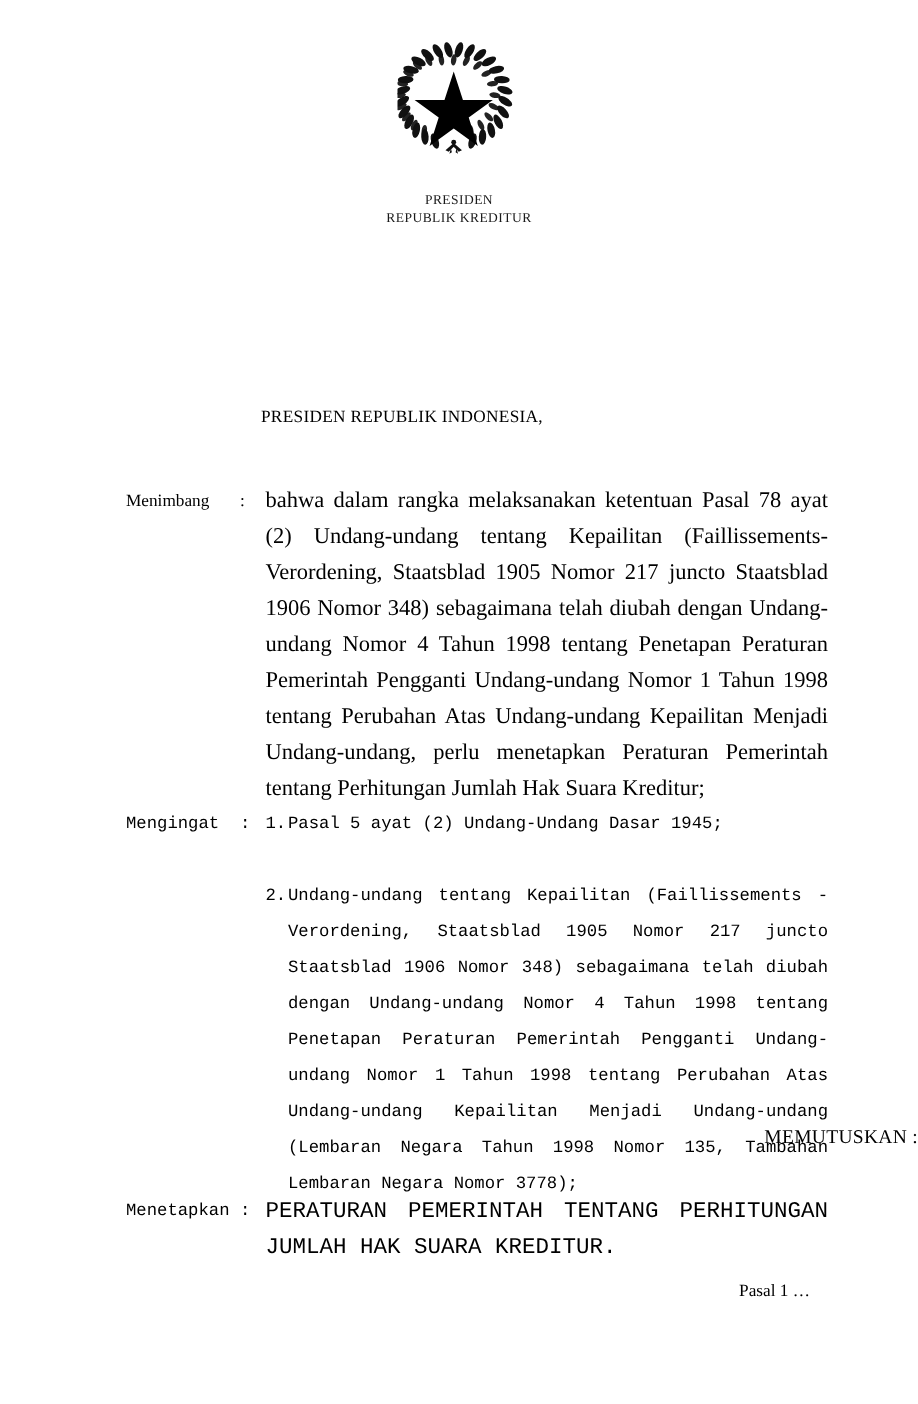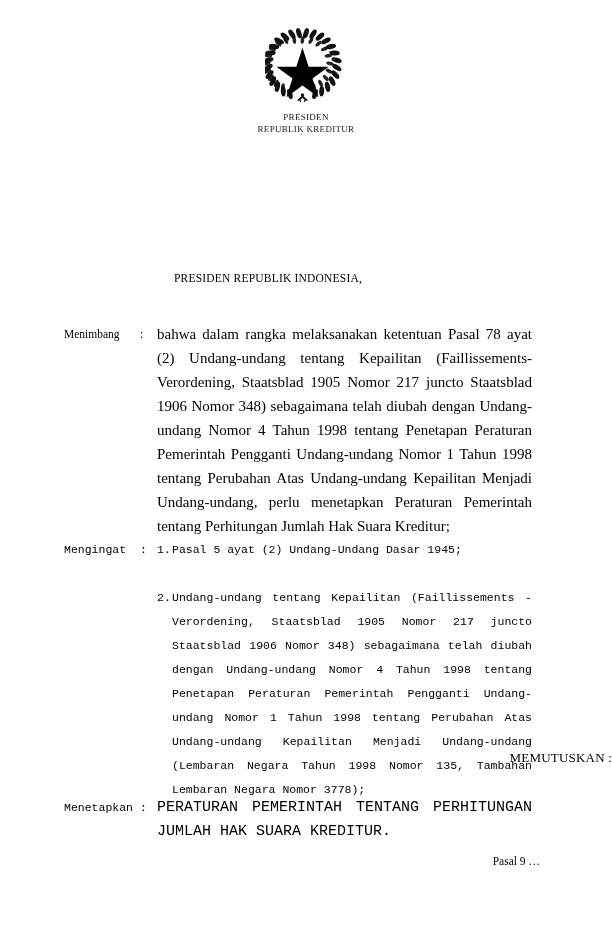--- a/index.html
+++ b/index.html
@@ -29,21 +29,21 @@
     top: 26px;
     left: 0;
     width: 612px;
     text-align: center;
   }
   .emblem-svg {
     display: block;
     margin: 0 auto;
   }
   .emblem-caption {
-    margin-top: 4px;
+    margin-top: 20px;
     font-size: 9px;
     line-height: 11.5px;
     letter-spacing: 0.3px;
     color: #1a1a1a;
   }
   .emblem-caption div { white-space: nowrap; }
 
   
   .title-block {
     position: absolute;
@@ -65,21 +65,21 @@
     left: 0;
     width: 536px;
     text-align: center;
     font-size: 11.5px;
     letter-spacing: 0.2px;
   }
 
   
   .section {
     position: absolute;
-    left: 64px;
+    left: 84px;
     width: 468px;
   }
   .row {
     display: flex;
     align-items: flex-start;
   }
   .label {
     width: 76px;
     flex: 0 0 76px;
     font-size: 11.5px;
@@ -268,15 +268,15 @@
   <div class="section" style="top: 796px; font-family: Liberation Mono, monospace;">
     <div class="row">
       <div class="label">Menetapkan</div>
       <div class="colon">:</div>
       <div class="content">
         <p>PERATURAN PEMERINTAH TENTANG PERHITUNGAN JUMLAH HAK SUARA KREDITUR.</p>
       </div>
     </div>
   </div>
 
-  <div class="footer-note">Pasal 9 …</div>
+  <div class="footer-note">Pasal 1 …</div>
 
 </div>
 
 </body></html>

